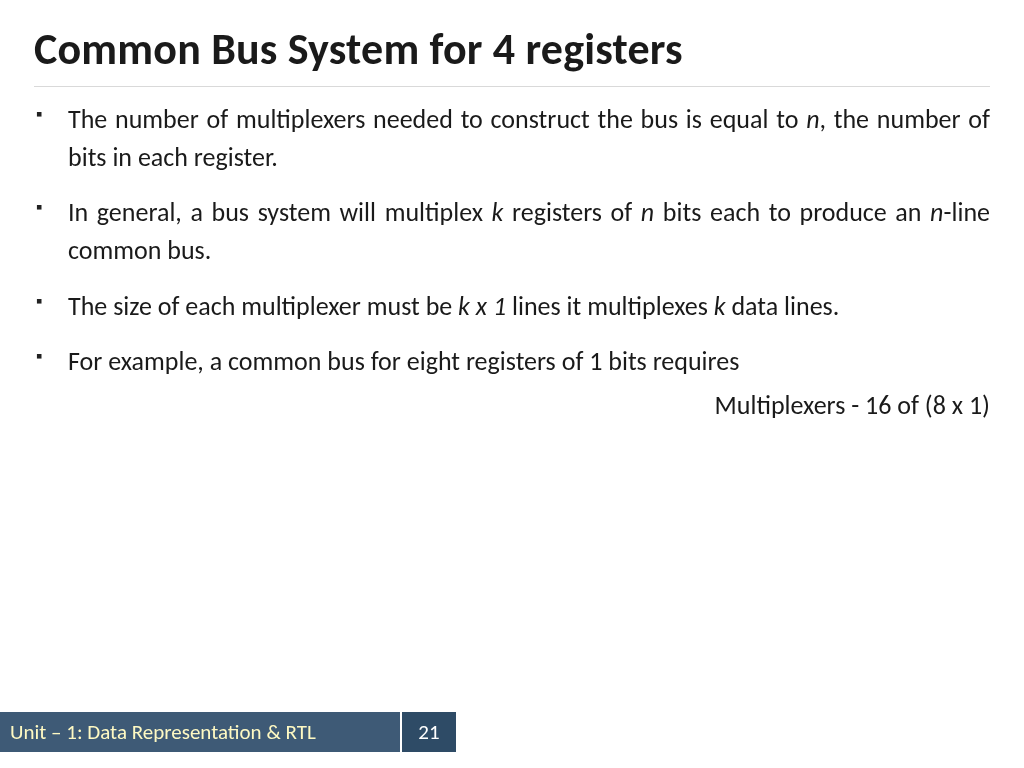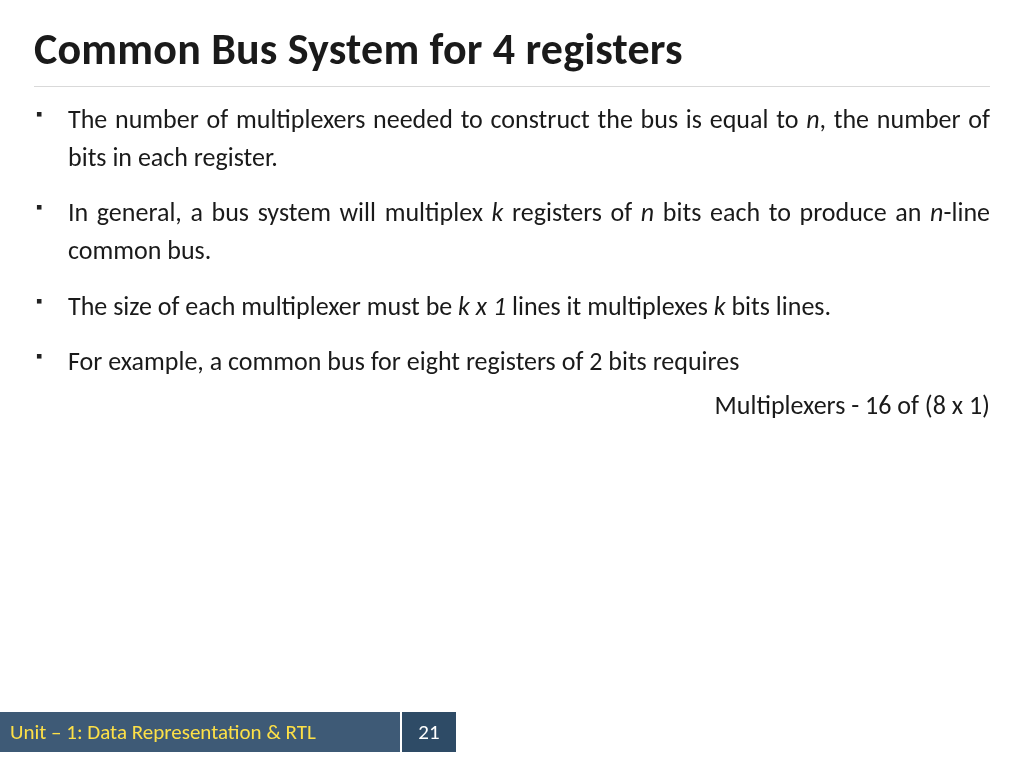--- a/index.html
+++ b/index.html
@@ -7,21 +7,21 @@
   .slide { position: relative; width: 1024px; height: 768px; }
   .title { font-size: 44px; font-weight: 700; padding: 22px 34px 10px 34px; letter-spacing: 0.2px; }
   .rule { height: 1px; background: #d9d9d9; margin: 0 34px 14px 34px; }
   .content { padding: 0 34px; }
   ul.bullets { list-style: none; }
   ul.bullets > li { position: relative; padding-left: 34px; font-size: 26px; line-height: 1.45; margin-bottom: 18px; text-align: justify; }
   ul.bullets > li::before { content: "▪"; position: absolute; left: 2px; top: 0; font-size: 18px; color: #222; }
   .sub { font-size: 26px; line-height: 1.55; padding-left: 34px; margin-top: 4px; text-align: right; }
   .ital { font-style: italic; }
   .footer { position: absolute; left: 0; bottom: 16px; display: flex; align-items: stretch; height: 40px; }
-  .footer-unit { background: #3e5a76; color: #fde047; font-size: 21px; display: flex; align-items: center; padding: 0 18px 0 10px; min-width: 400px; }
+  .footer-unit { background: #3e5a76; color: #fef9c3; font-size: 21px; display: flex; align-items: center; padding: 0 18px 0 10px; min-width: 400px; }
   .footer-page { background: #2e4b66; color: #fff; font-size: 21px; display: flex; align-items: center; justify-content: center; width: 56px; border-left: 2px solid #fff; }
 </style>
 </head>
 <body>
 
 <div class="slide">
   <div class="title">Common Bus System for 4 registers</div>
   <div class="rule"></div>
 
   <div class="content">
@@ -29,25 +29,25 @@
 
       <li>
         <span>The number of multiplexers needed to construct the bus is equal to </span><span class="ital">n</span><span>, the number of bits in each register.</span>
       </li>
 
       <li>
         <span>In general, a bus system will multiplex </span><span class="ital">k</span><span> registers of </span><span class="ital">n</span><span> bits each to produce an </span><span class="ital">n</span><span>-line common bus.</span>
       </li>
 
       <li>
-        <span>The size of each multiplexer must be </span><span class="ital">k x 1</span><span> lines it multiplexes </span><span class="ital">k</span><span> bits lines.</span>
+        <span>The size of each multiplexer must be </span><span class="ital">k x 1</span><span> lines it multiplexes </span><span class="ital">k</span><span> data lines.</span>
       </li>
 
       <li style="text-align:left; margin-bottom:8px;">
-        <span>For example, a common bus for eight registers of 2 bits requires</span>
+        <span>For example, a common bus for eight registers of 1 bits requires</span>
         <div class="sub" style="padding-left:0;">Multiplexers - 16 of (8 x 1)</div>
       </li>
 
     </ul>
   </div>
 
   <div class="footer">
     <div class="footer-unit">Unit – 1: Data Representation &amp; RTL</div>
     <div class="footer-page">21</div>
   </div>

